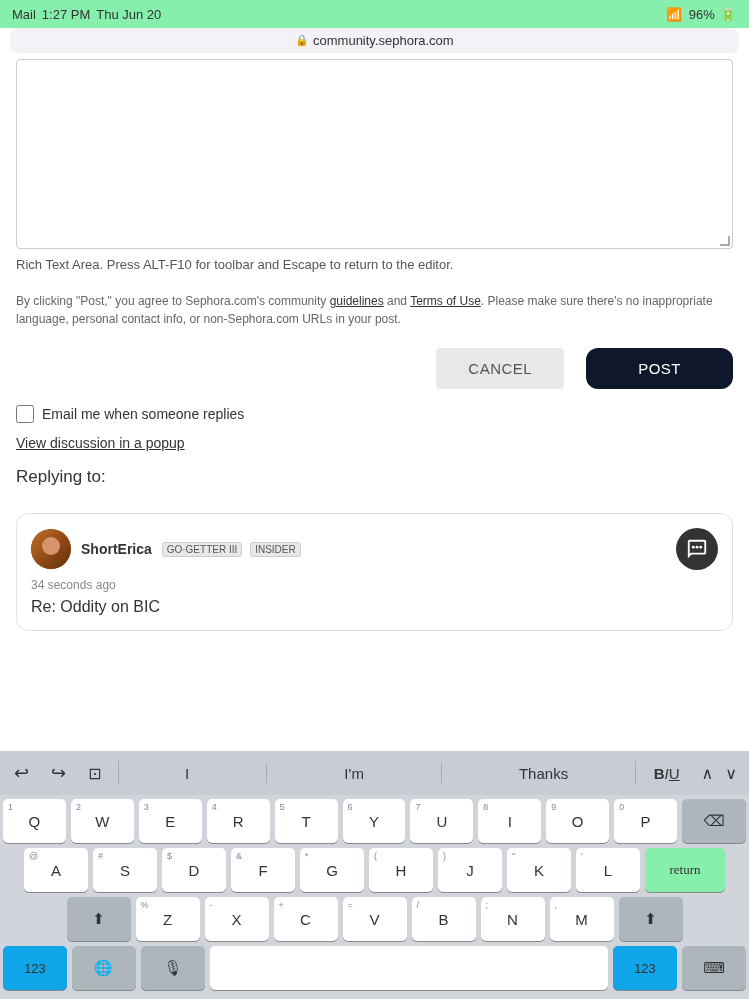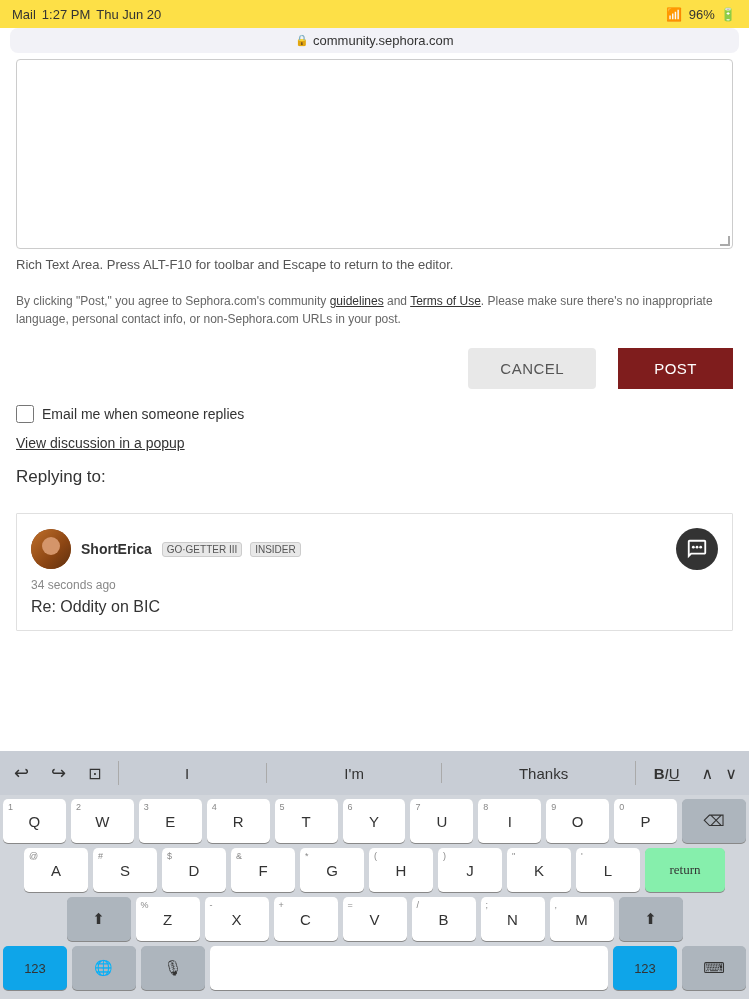--- a/index.html
+++ b/index.html
@@ -12,21 +12,21 @@
       font-size: 14px;
       color: #333;
     }
 
     
     .status-bar {
       display: flex;
       justify-content: space-between;
       align-items: center;
       padding: 4px 12px;
-      background: #fde047;
+      background: #86efac;
       height: 28px;
       font-size: 13px;
       font-weight: 500;
     }
     .status-left {
       display: flex;
       align-items: center;
       gap: 6px;
     }
     .status-right {
@@ -103,25 +103,25 @@
       color: #555;
       border: none;
       border-radius: 4px;
       padding: 12px 32px;
       font-size: 15px;
       font-weight: 500;
       cursor: pointer;
       letter-spacing: 0.5px;
     }
     .btn-post {
-      background: #7f1d1d;
+      background: #0f172a;
       color: #fff;
       border: none;
-      border-radius: 0;
-      padding: 12px 36px;
+      border-radius: 12px;
+      padding: 12px 52px;
       font-size: 15px;
       font-weight: 500;
       cursor: pointer;
       letter-spacing: 0.5px;
     }
 
     
     .checkbox-row {
       display: flex;
       align-items: center;
@@ -146,21 +146,21 @@
     
     .replying-to-label {
       font-size: 17px;
       font-weight: 400;
       margin-bottom: 26px;
     }
 
     
     .comment-card {
       border: 1px solid #e0e0e0;
-      border-radius: 1px;
+      border-radius: 12px;
       padding: 14px;
       position: relative;
     }
     .comment-header {
       display: flex;
       align-items: center;
       justify-content: space-between;
       margin-bottom: 8px;
     }
     .comment-user-info {

